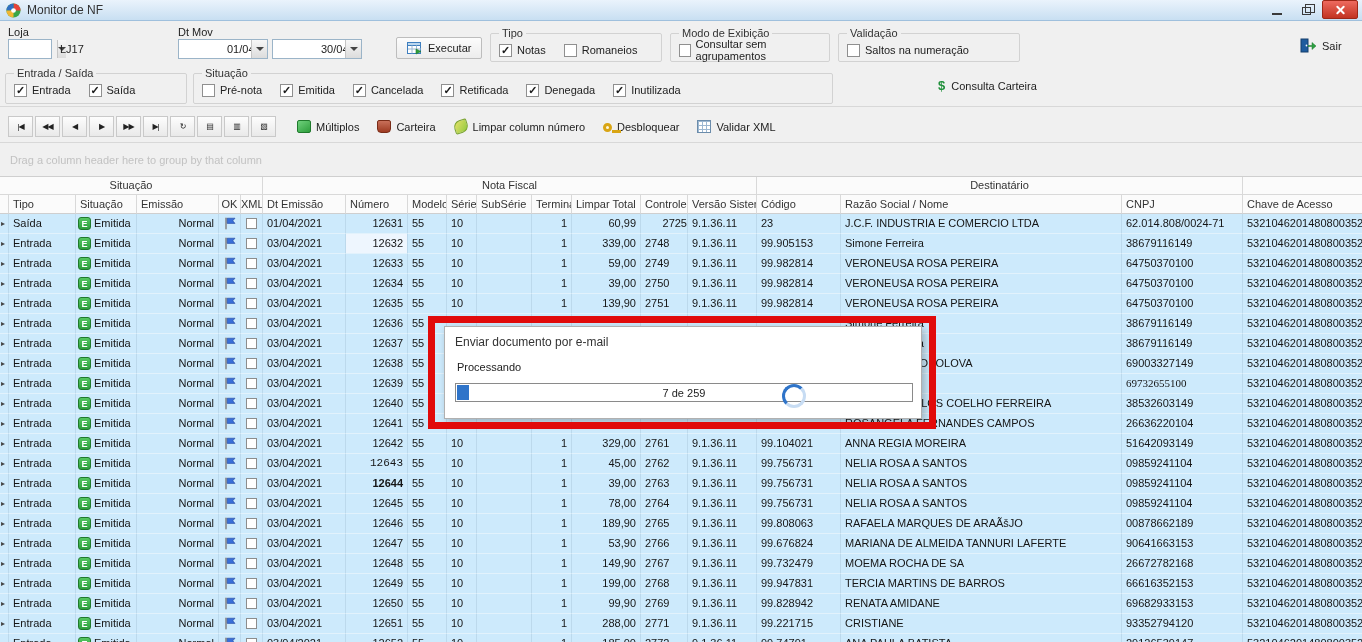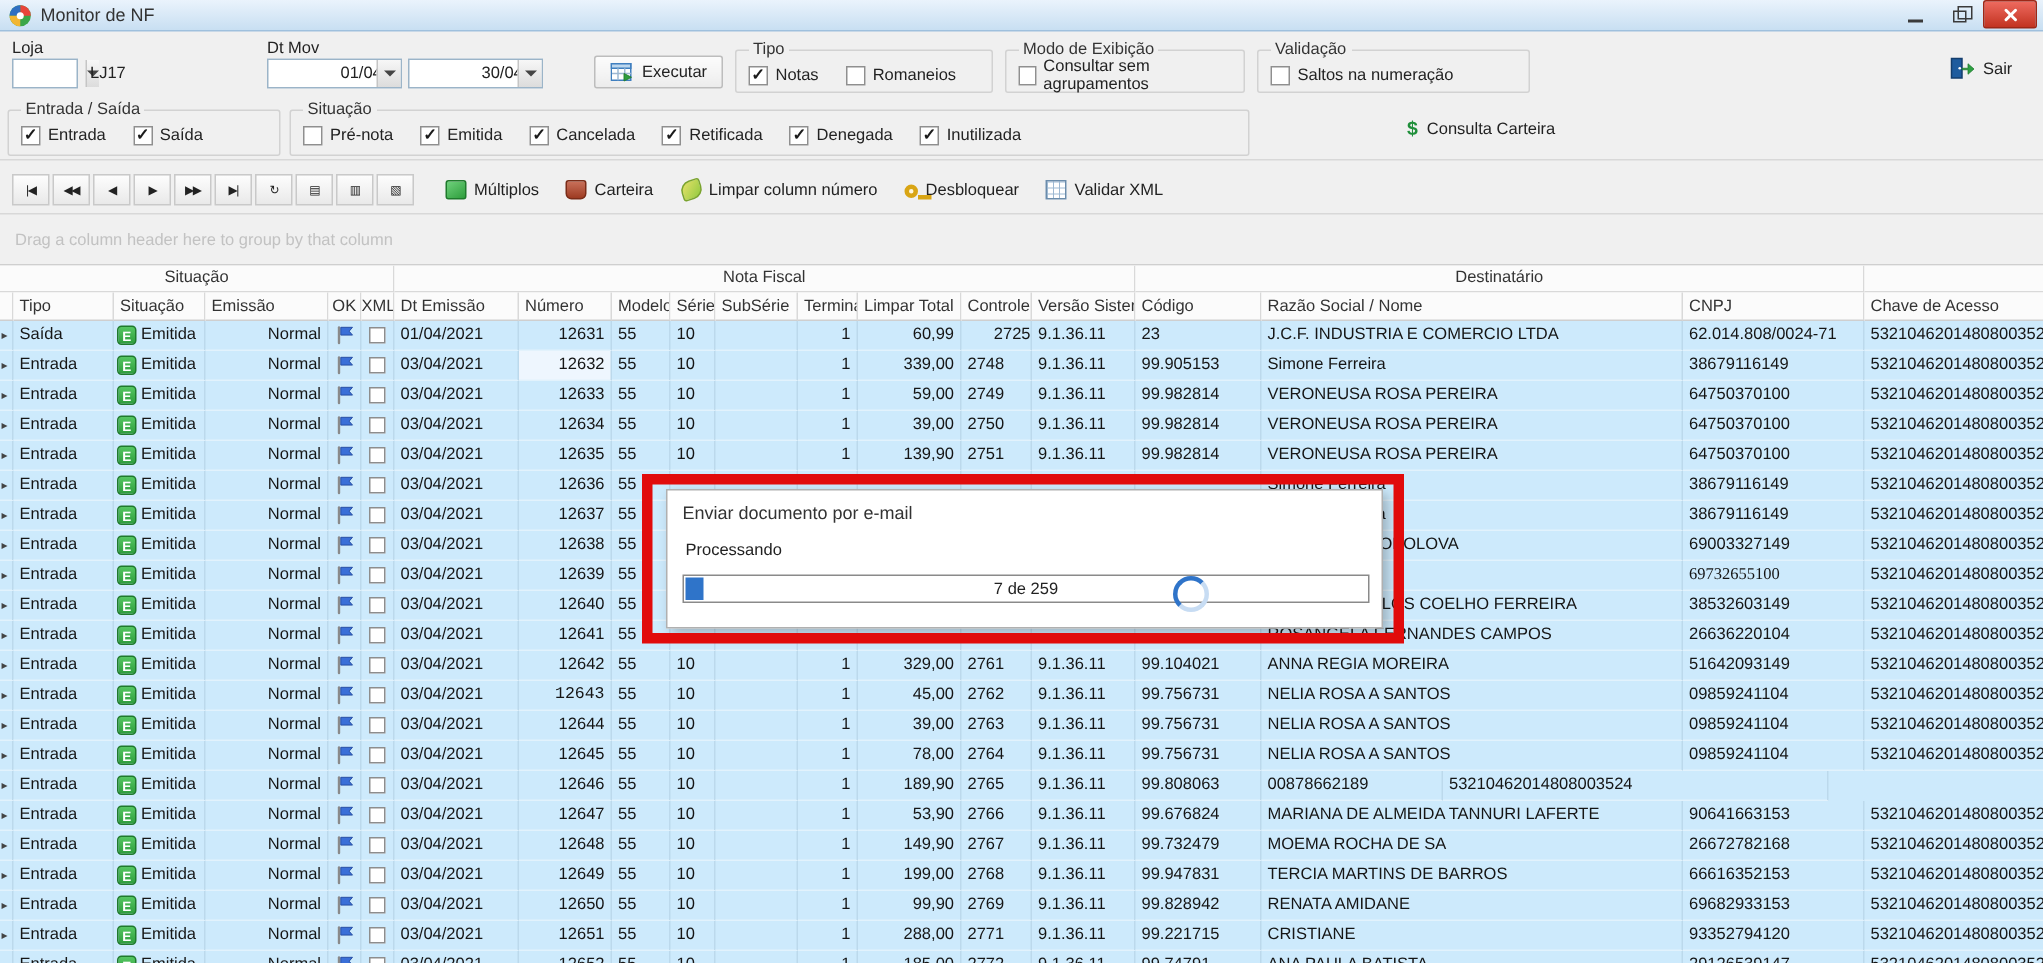--- a/index.html
+++ b/index.html
@@ -678,21 +678,21 @@
             <span class="ebadge">E</span>
             <span>Emitida</span>
           </div>
           <div class="dcell a-r" style="width: 82px;">Normal</div>
           <div class="dcell a-c" style="width: 22px;"><span class="flagwrap"><svg width="12" height="13" viewBox="0 0 12 13">
                 <rect x="1.2" y="0.5" width="1.6" height="12" rx="0.8" fill="#8a8a8a"></rect>
                 <path d="M3.2 1.2 H11 L8.8 3.8 L11 6.4 H3.2 Z" fill="#3a6fd8" stroke="#23479c" stroke-width="0.6"></path>
               </svg></span></div>
           <div class="dcell a-c" style="width: 22px;"><span class="mini-cb"></span></div>
           <div class="dcell a-l" style="width: 83px;">03/04/2021</div>
-          <div class="dcell a-r" style="width: 62px;">12644</div>
+          <div class="dcell a-r" style="width: 62px; font-weight: bold;">12644</div>
           <div class="dcell a-l" style="width: 39px;">55</div>
           <div class="dcell a-l" style="width: 30px;">10</div>
           <div class="dcell a-l" style="width: 55px;"></div>
           <div class="dcell a-r" style="width: 40px;">1</div>
           <div class="dcell a-r" style="width: 69px;">39,00</div>
           <div class="dcell a-l" style="width: 47px;">2763</div>
           <div class="dcell a-l" style="width: 69px;">9.1.36.11</div>
           <div class="dcell a-l" style="width: 84px;">99.756731</div>
           <div class="dcell a-l" style="width: 281px;">NELIA ROSA A SANTOS</div>
           <div class="dcell a-l" style="width: 121px;">09859241104</div>
@@ -741,20 +741,21 @@
           <div class="dcell a-l" style="width: 83px;">03/04/2021</div>
           <div class="dcell a-r" style="width: 62px;">12646</div>
           <div class="dcell a-l" style="width: 39px;">55</div>
           <div class="dcell a-l" style="width: 30px;">10</div>
           <div class="dcell a-l" style="width: 55px;"></div>
           <div class="dcell a-r" style="width: 40px;">1</div>
           <div class="dcell a-r" style="width: 69px;">189,90</div>
           <div class="dcell a-l" style="width: 47px;">2765</div>
           <div class="dcell a-l" style="width: 69px;">9.1.36.11</div>
           <div class="dcell a-l" style="width: 84px;">99.808063</div>
+          <div class="dcell a-l" style="width: 281px;">RAFAELA MARQUES DE ARAÃšJO</div>
           <div class="dcell a-l" style="width: 121px;">00878662189</div>
           <div class="dcell a-l" style="width: 257px;">53210462014808003524</div>
         </div>
         <div class="grow data-row">
           <div class="dcell ind" style="width: 9px;">▸</div>
           <div class="dcell a-l" style="width: 67px;">Entrada</div>
           <div class="dcell a-c sitcell" style="width: 61px;">
             <span class="ebadge">E</span>
             <span>Emitida</span>
           </div>

